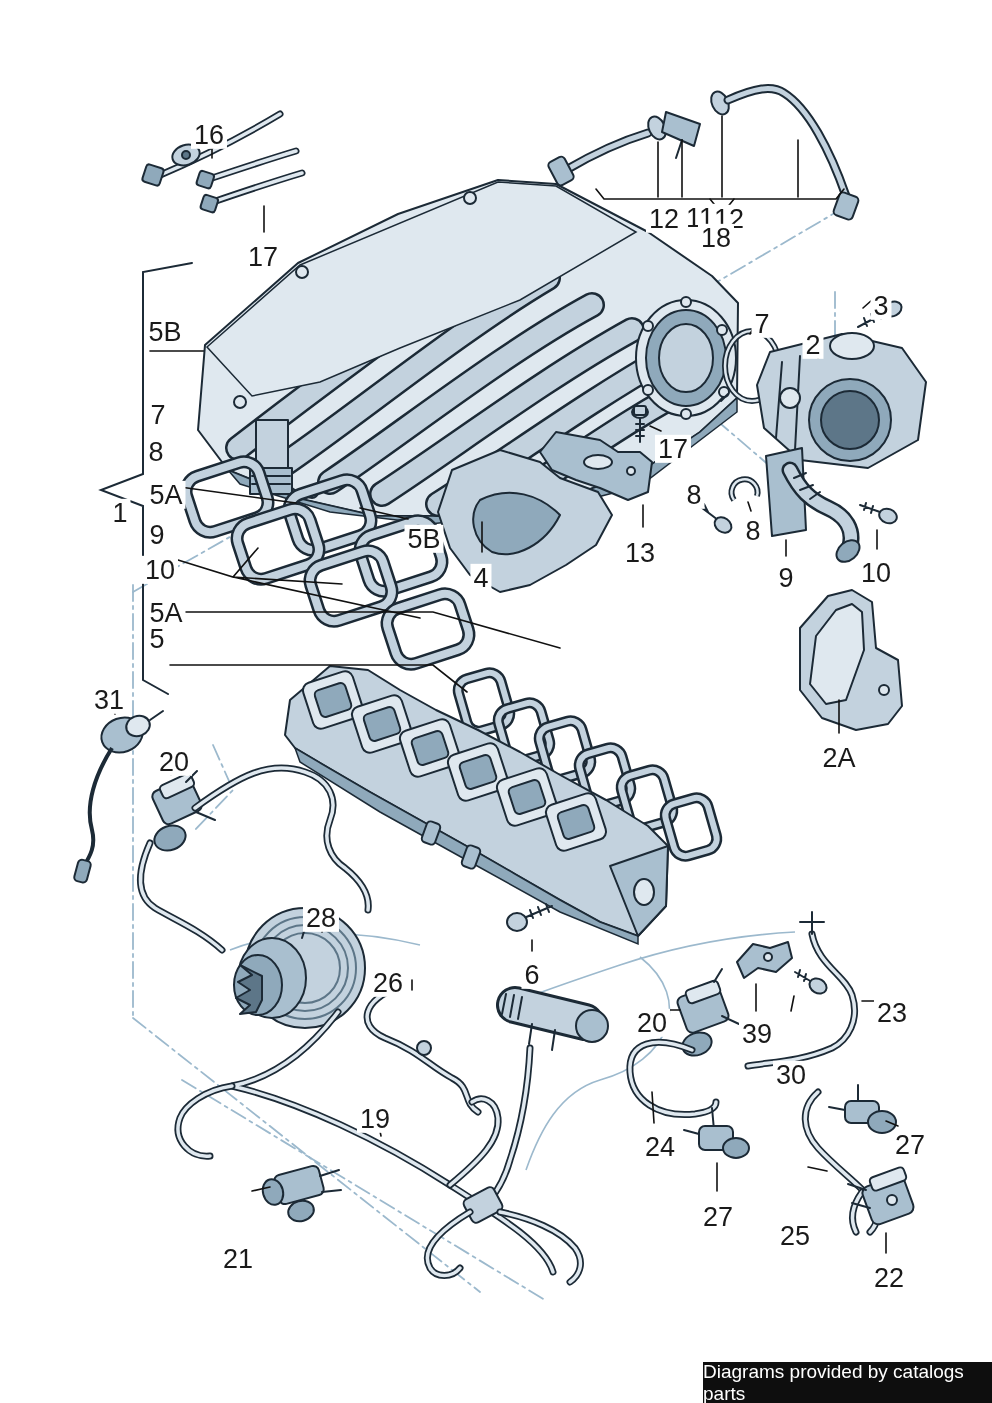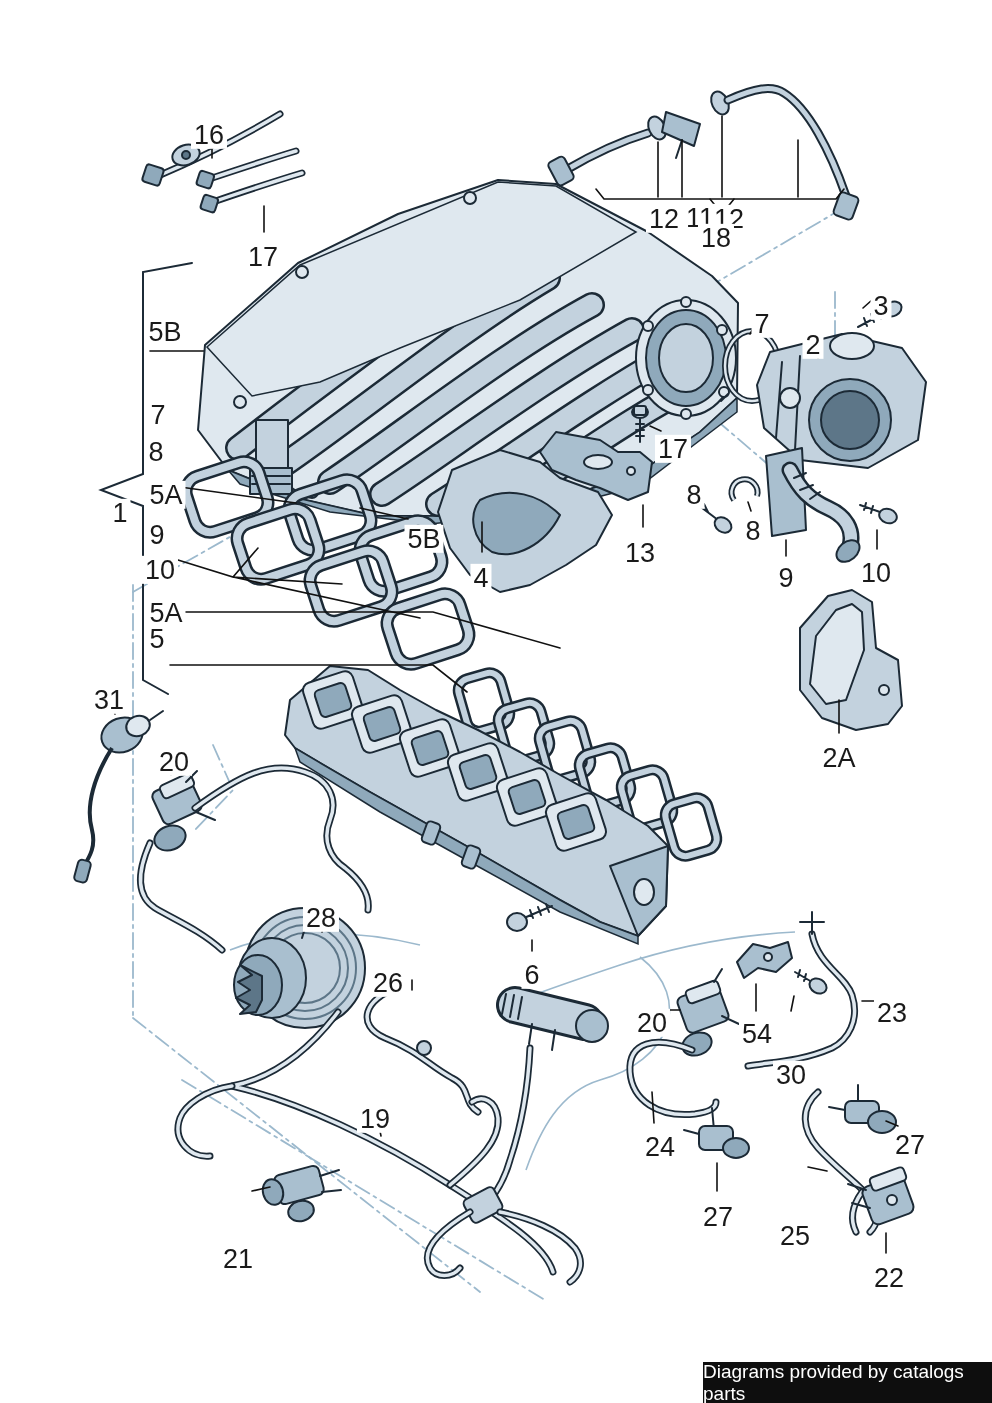--- a/index.html
+++ b/index.html
@@ -467,21 +467,21 @@
   <div class="lbl" style="left:157px;top:627px">5</div>
   <div class="lbl" style="left:424px;top:527px">5B</div>
   <div class="lbl" style="left:109px;top:688px">31</div>
   <div class="lbl" style="left:174px;top:750px">20</div>
   <div class="lbl" style="left:321px;top:906px">28</div>
   <div class="lbl" style="left:388px;top:971px">26</div>
   <div class="lbl" style="left:532px;top:963px">6</div>
   <div class="lbl" style="left:375px;top:1107px">19</div>
   <div class="lbl" style="left:238px;top:1247px">21</div>
   <div class="lbl" style="left:652px;top:1011px">20</div>
-  <div class="lbl" style="left:757px;top:1022px">54</div>
+  <div class="lbl" style="left:757px;top:1022px">39</div>
   <div class="lbl" style="left:791px;top:1063px">30</div>
   <div class="lbl" style="left:892px;top:1001px">23</div>
   <div class="lbl" style="left:660px;top:1135px">24</div>
   <div class="lbl" style="left:718px;top:1205px">27</div>
   <div class="lbl" style="left:795px;top:1224px">25</div>
   <div class="lbl" style="left:910px;top:1133px">27</div>
   <div class="lbl" style="left:889px;top:1266px">22</div>
 
   <div class="footer">
     <span>Diagrams provided by catalogs parts</span>

